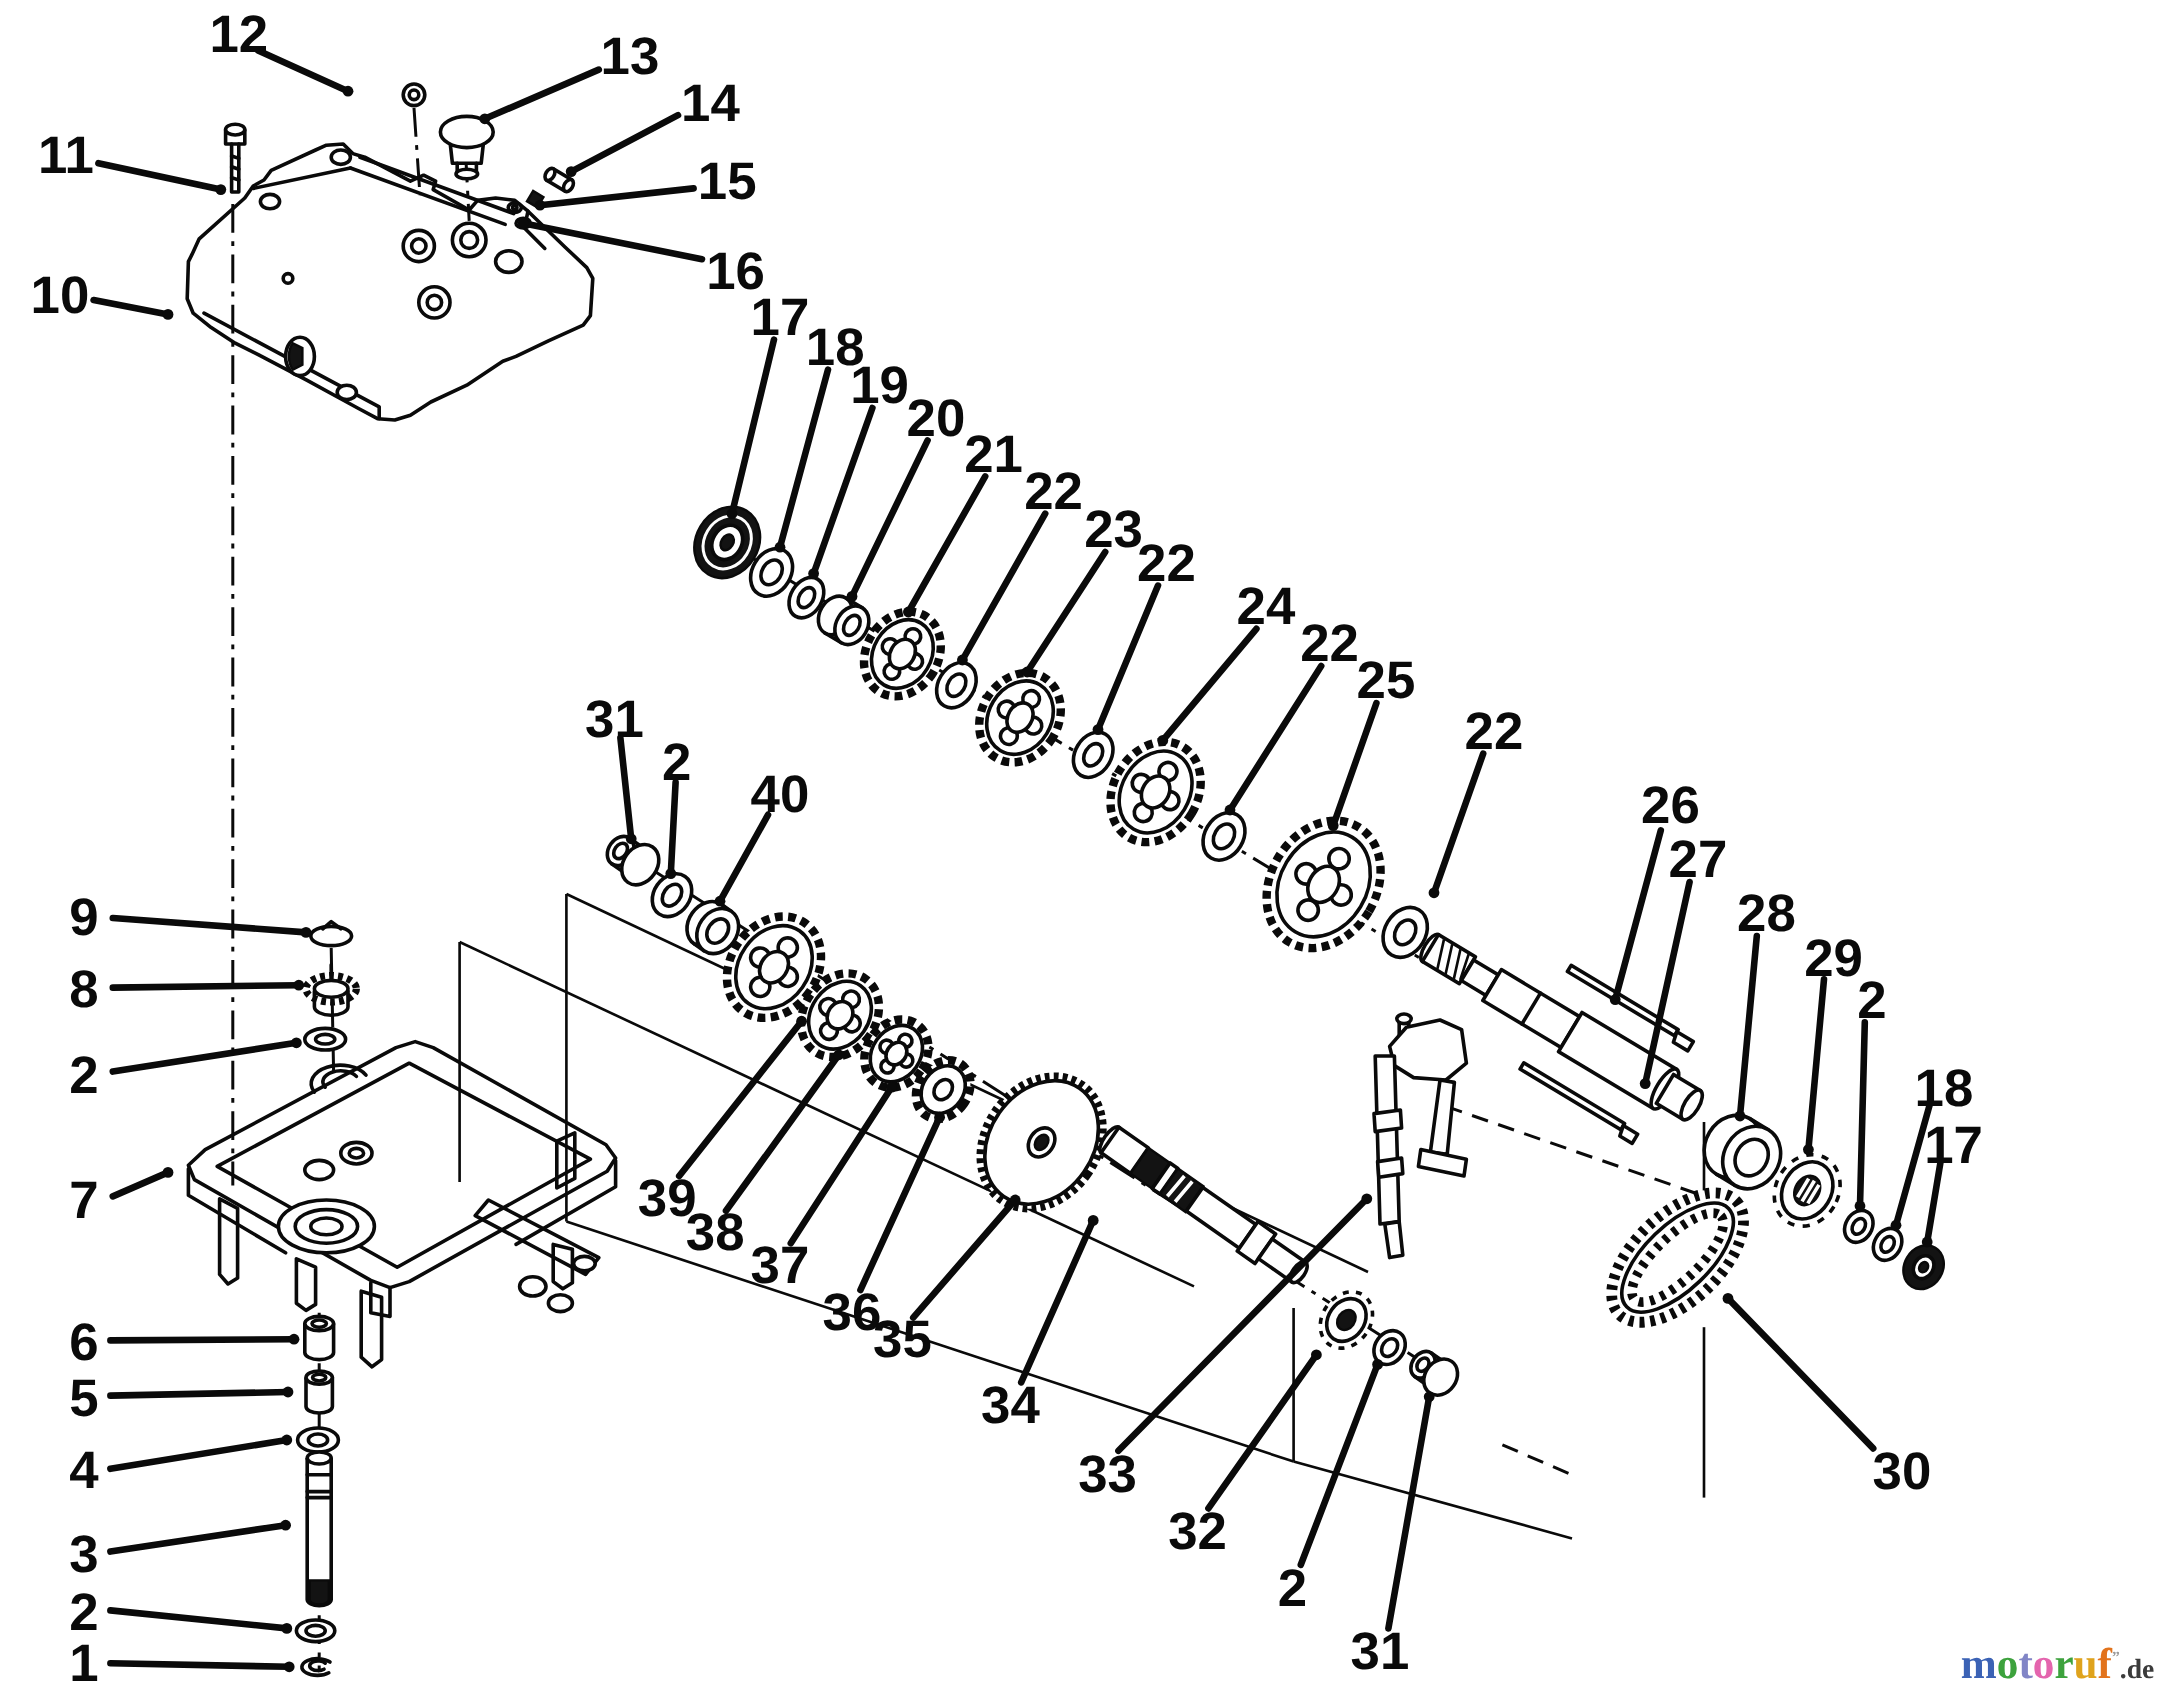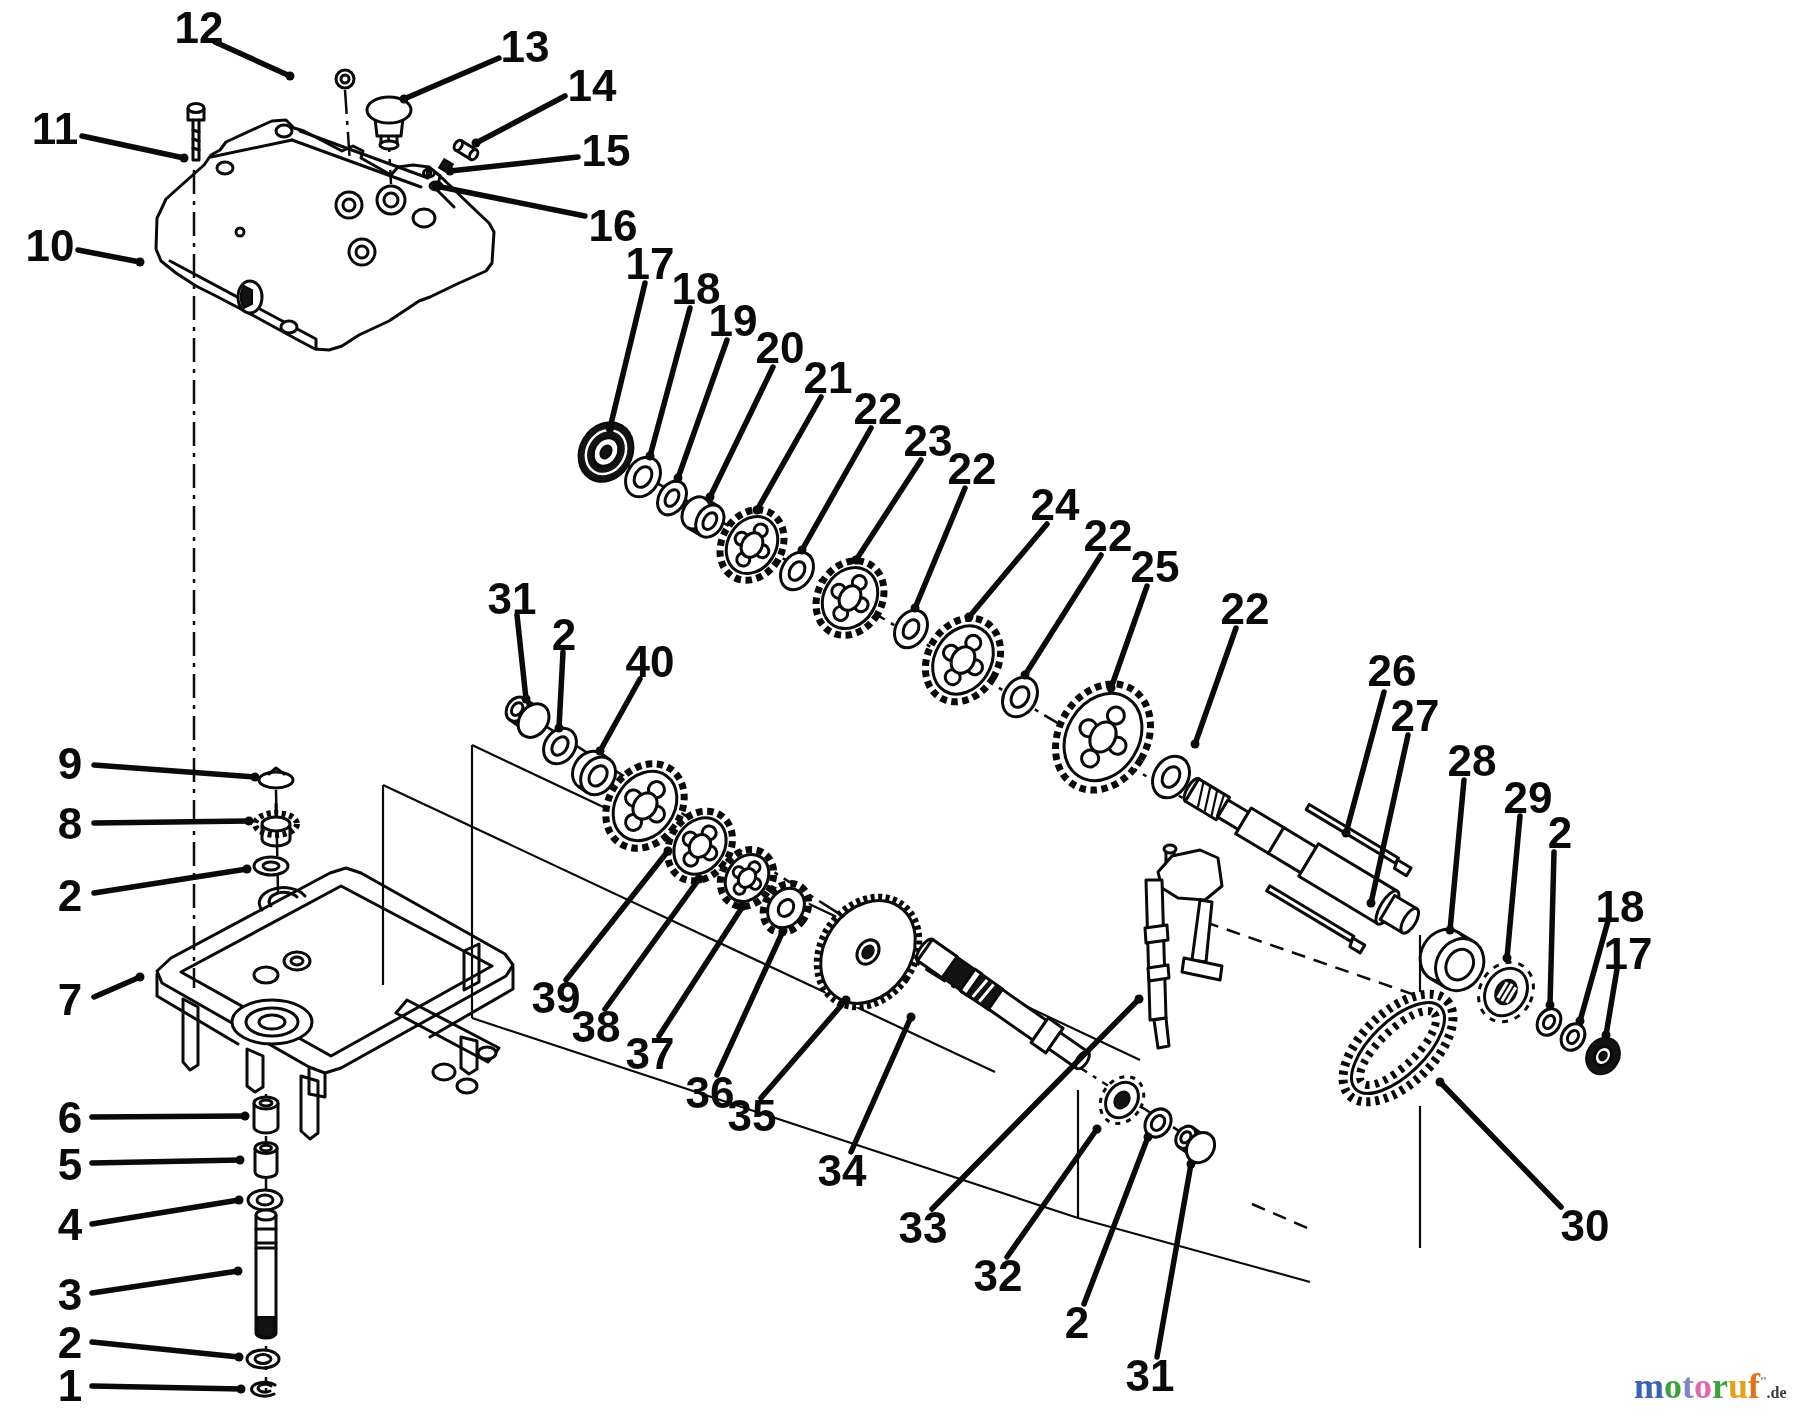--- a/index.html
+++ b/index.html
@@ -11,21 +11,21 @@
   .dark{fill:#131313;stroke:#0a0a0a;stroke-width:2;}
   .teeth{fill:#ffffff;stroke:#0a0a0a;stroke-width:7;stroke-dasharray:6.5 4.5;}
   .teethf{fill:#ffffff;stroke:#0a0a0a;stroke-width:6;stroke-dasharray:4 3.5;}
   .dash{fill:none;stroke:#0a0a0a;stroke-width:2.5;stroke-dasharray:14 9;}
   .dashdot{fill:none;stroke:#0a0a0a;stroke-width:2.5;stroke-dasharray:24 7 4 7;}
   .wht{fill:none;stroke:#ffffff;stroke-width:3;}
   .callout{font:bold 44px "Liberation Sans",sans-serif;fill:#0a0a0a;text-anchor:middle;}
   .leader{stroke:#0a0a0a;stroke-width:5.5;stroke-linecap:round;}
   .leader-dot{fill:#0a0a0a;}
   .logo{position:absolute;left:1634px;top:1368px;font-family:"Liberation Serif",serif;font-weight:bold;font-size:36px;line-height:1;letter-spacing:0px;white-space:nowrap;}
-  .logo .suffix{font-size:16px;font-weight:bold;}
+  .logo .suffix{font-size:23px;font-weight:bold;}
   .logo .tm{font-size:13px;vertical-align:super;}
 </style>
 </head>
 <body>
 
 <div class="stage">
 <svg width="1800" height="1418" viewBox="0 0 1800 1418">
 
   <g>
     <line class="ln2" x1="472" y1="745" x2="472" y2="1018"></line>

